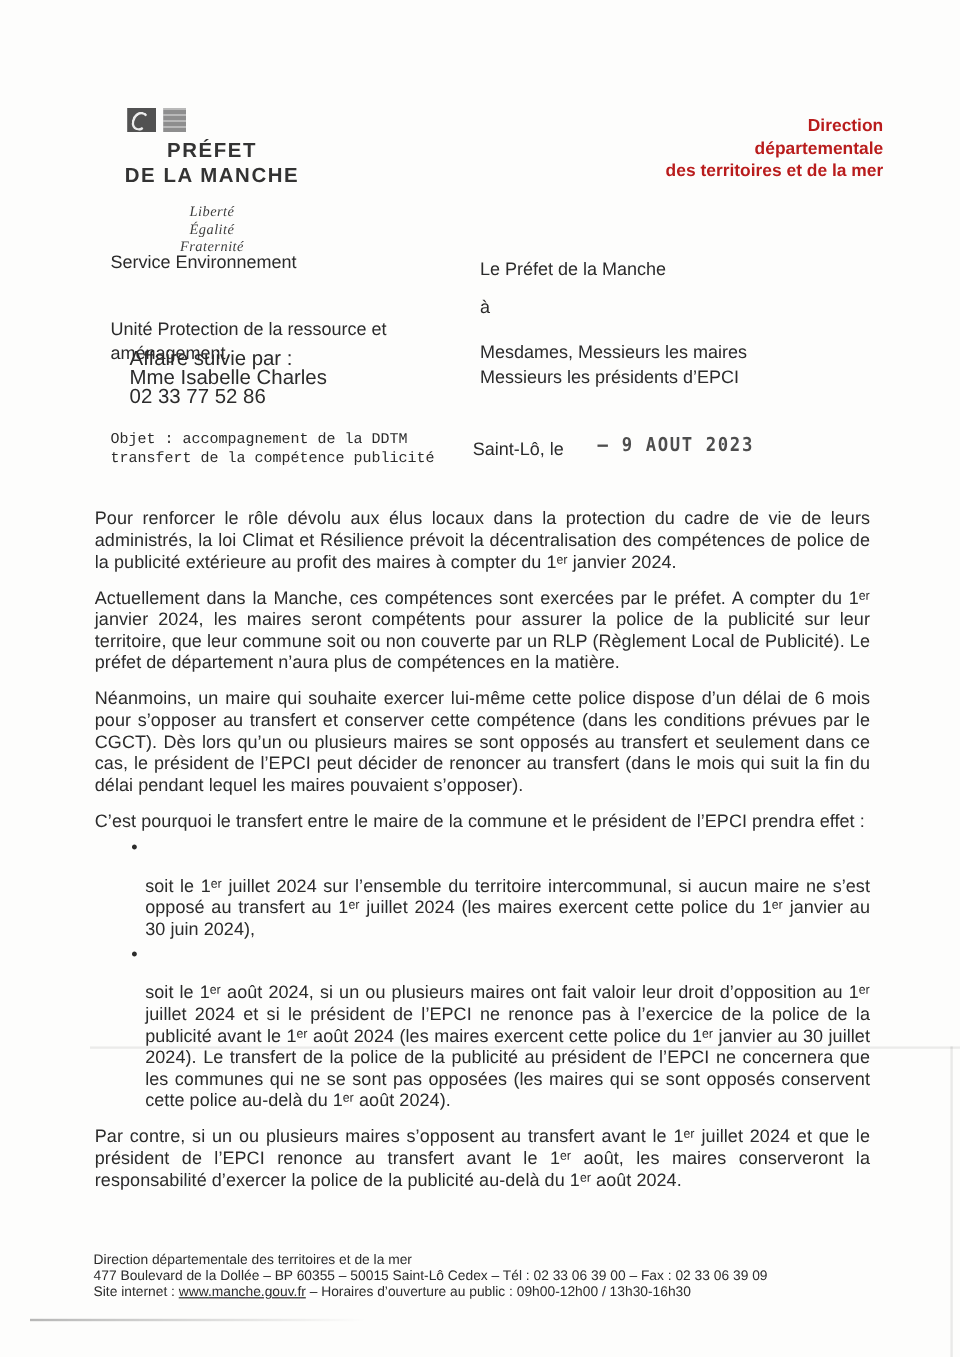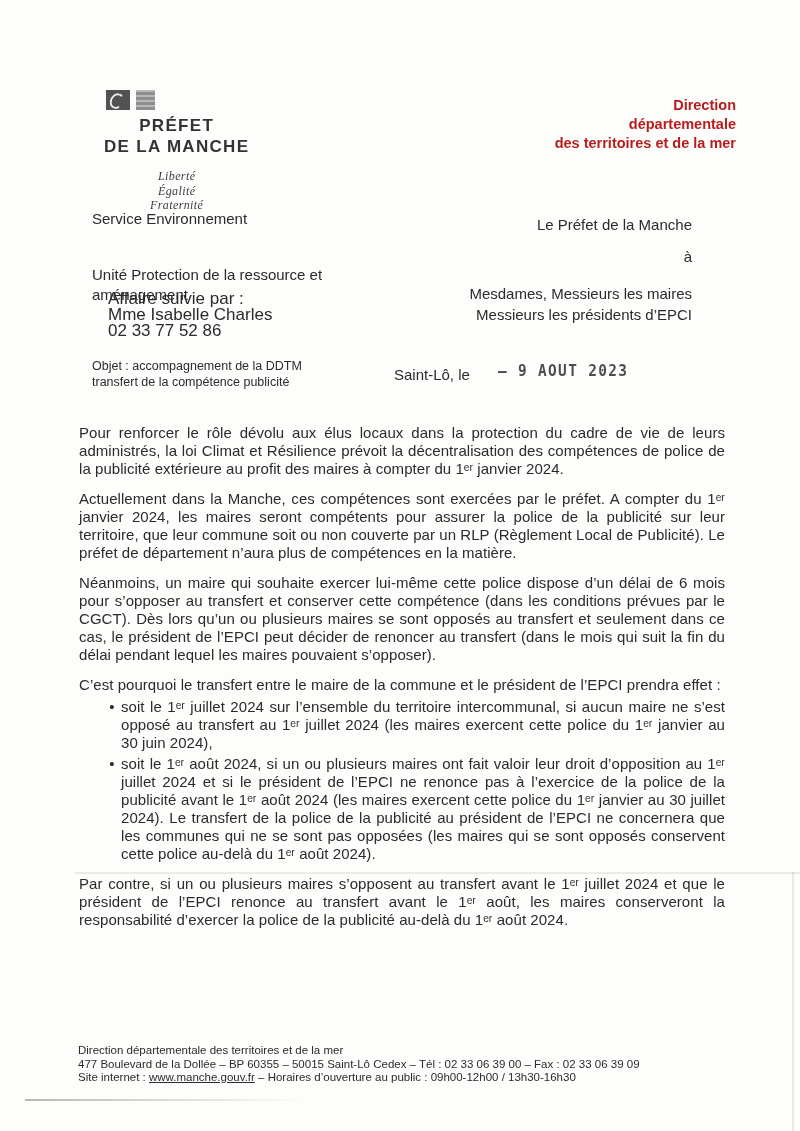--- a/index.html
+++ b/index.html
@@ -29,45 +29,45 @@
 
   .header-right{
     position:absolute;right:64px;top:96px;width:320px;text-align:right;
     font-weight:700;font-size:14.5px;line-height:19px;color:#b91c1c;
   }
 
   
   .sender-service{position:absolute;left:92px;top:210px;font-size:15px;}
   .sender-unit{position:absolute;left:92px;top:237px;width:252px;font-size:15px;line-height:20px;margin-top:28px;}
   .contact{position:absolute;left:108px;top:291px;font-size:17px;line-height:16px;}
-  .subject{position:absolute;left:92px;top:358px;font-size:12.5px;line-height:16px;}
+  .subject{position:absolute;left:92px;top:358px;font-size:12.5px;line-height:16px;font-family:Liberation Mono, monospace;}
 
   
-  .recipient{position:absolute;left:400px;top:216px;width:292px;text-align:right;font-size:15px;}
+  .recipient{position:absolute;left:400px;top:216px;width:292px;text-align:left;font-size:15px;}
   .recipient-a{margin-top:15px;}
   .recipient-to{margin-top:18px;line-height:21px;}
   .dateline{position:absolute;left:394px;top:366px;font-size:15px;}
   .datestamp{
     position:absolute;left:498px;top:361px;
     font-family:"DejaVu Sans Mono",monospace;font-size:16px;font-weight:700;
     letter-spacing:1.5px;color:#4e4e4e;transform:scaleX(.9);transform-origin:left center;
     white-space:nowrap;
   }
 
   
   .body-text{
     position:absolute;left:79px;top:424px;width:646px;
     font-size:15px;line-height:18px;text-align:justify;letter-spacing:.05px;
   }
   .body-text p{margin:0 0 12px 0;}
   .body-text p.intro{margin-bottom:4px;}
   ul.bullets{list-style:none;margin:0 0 12px 0;padding:0;}
   .bullets li{display:flex;margin-bottom:3px;}
   .bullet-char{width:18px;margin-left:24px;flex:none;text-align:center;}
-  .bullet-text{flex:1;text-align:justify;}
+  .bullet-text{flex:1;text-align:justify;margin-top:32px;}
 
   
   .footer{position:absolute;left:78px;top:1044px;font-size:11.5px;line-height:13.5px;color:#2b2b2b;}
   .footer .url{text-decoration:underline;}
 
   
   .artifact{position:absolute;pointer-events:none;}
   .artifact-h1{left:75px;top:872px;width:725px;height:2px;background:rgba(0,0,0,.07);}
   .artifact-v{left:792px;top:872px;width:2px;height:259px;background:rgba(0,0,0,.08);}
   .artifact-h2{left:25px;top:1099px;width:280px;height:2px;

